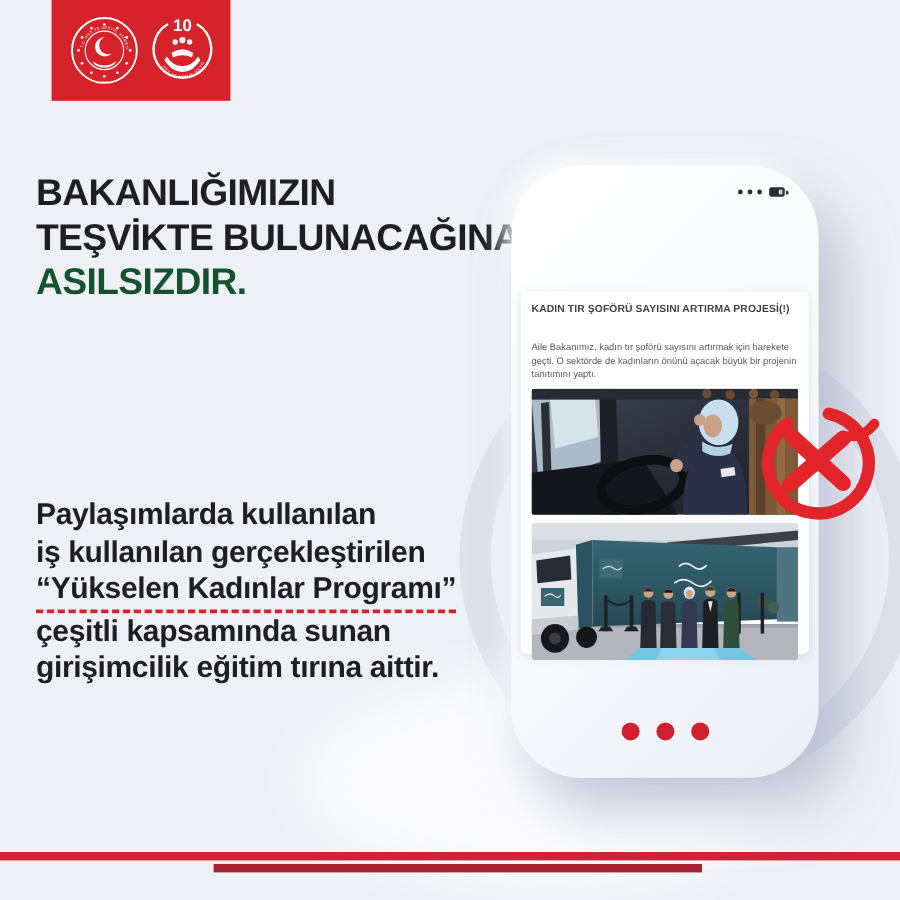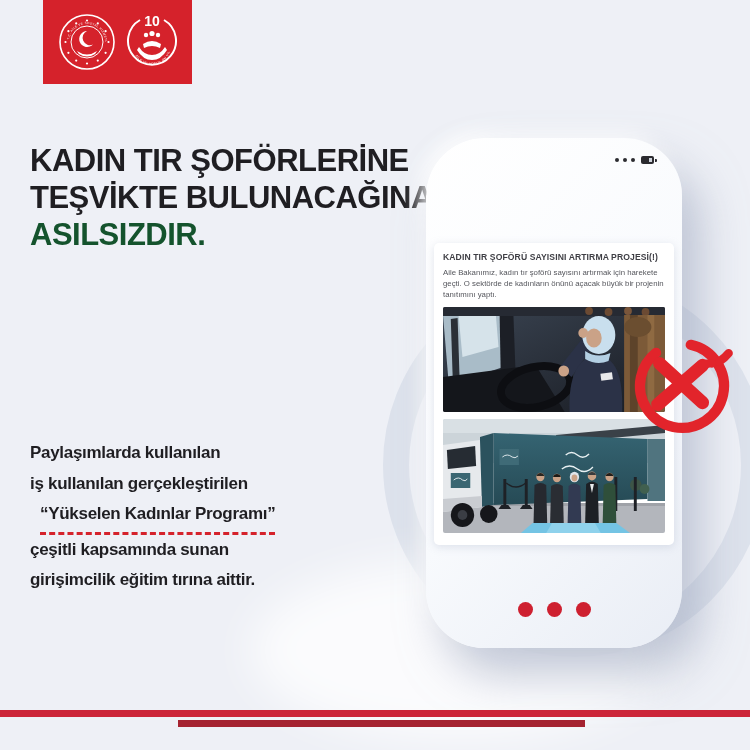--- a/index.html
+++ b/index.html
@@ -15,39 +15,39 @@
   
   .logo-block{position:absolute;left:43px;top:0;width:149px;height:84px;background:#d5222b;
     display:flex;align-items:center;justify-content:center;gap:10px;}
 
   
   .headline{position:absolute;left:30px;top:142px;width:430px;color:#1f1e22;
     font-size:31px;line-height:37px;font-weight:800;letter-spacing:-.5px;}
   .headline .hl{color:#14532d;}
 
   
-  .bodytext{position:absolute;left:30px;top:438px;width:430px;color:#1f1e22;
-    font-size:17px;line-height:30.5px;font-weight:700;letter-spacing:-.3px;}
-  .bodytext .uline{display:inline-block;border-bottom:3px dashed #d5222b;padding-bottom:2px;margin-left:10px;}
+  .bodytext{position:absolute;left:30px;top:414px;width:430px;color:#1f1e22;
+    font-size:25px;line-height:30.5px;font-weight:700;letter-spacing:-.3px;}
+  .bodytext .uline{display:inline-block;border-bottom:3px dashed #d5222b;padding-bottom:2px;}
 
   
   .phone{position:absolute;left:426px;top:138px;width:256px;height:510px;border-radius:58px;
     background:linear-gradient(135deg,#ffffff 0%,#f8fafd 55%,#e9edf5 100%);
     box-shadow:18px 26px 45px rgba(145,156,182,.55), -6px -6px 18px rgba(255,255,255,.9);text-decoration:underline;}
   .statusbar{position:absolute;right:28px;top:18px;display:flex;align-items:center;gap:4px;}
   .sdot{width:4px;height:4px;border-radius:50%;background:#2b2b30;}
   .battery{position:relative;width:13px;height:8px;border-radius:2px;background:#2b2b30;margin-left:2px;}
   .battery:before{content:"";position:absolute;right:2px;top:2px;width:3px;height:4px;background:#cfd4dc;}
   .battery:after{content:"";position:absolute;right:-3px;top:2.5px;width:2px;height:3px;border-radius:0 1px 1px 0;background:#2b2b30;}
 
   
   .card{position:absolute;left:8px;top:105px;width:240px;height:302px;background:#ffffff;border-radius:5px;
     box-shadow:0 2px 8px rgba(150,160,185,.28);box-sizing:border-box;padding:9px;}
   .card-title{font-size:8.6px;font-weight:700;color:#3f3f45;letter-spacing:.1px;white-space:nowrap;overflow:hidden;}
-  .card-body{margin-top:5px;font-size:7.8px;line-height:11px;color:#55565c;width:222px;}
+  .card-body{margin-top:22px;font-size:7.8px;line-height:11px;color:#55565c;width:222px;}
   .photo{display:block;width:222px;border-radius:2px;margin-top:7px;}
 
   
   .pagedots{position:absolute;left:0;right:0;top:464px;display:flex;justify-content:center;gap:14px;}
   .pdot{width:15px;height:15px;border-radius:50%;background:#ce2030;}
 
   
   .stamp{position:absolute;left:626px;top:328px;width:112px;height:112px;}
 
   
@@ -98,21 +98,21 @@
       </g>
       <path d="M 13,34 q 5,8 13,8 q 8,0 13,-8 l 2,3 q -6,10 -15,10 q -9,0 -15,-10 z" fill="#ffffff"></path>
       <defs>
           <path id="dring" d="M 8,33 A 19,19 0 0 0 44,33" transform="translate(0,6)"></path>
         </defs>
       <text font-size="3.1" fill="#ffffff" letter-spacing=".5"><textPath href="#dring" startOffset="8%">AİLE VE NÜFUS ON YILI</textPath></text>
     </svg>
   </div>
 
   <div class="headline">
-    <div>KADIN TIR ŞOFÖRLERİNE</div>
+    <div>BAKANLIĞIMIZIN</div>
     <div>TEŞVİKTE BULUNACAĞINA</div>
     <div class="hl">ASILSIZDIR.</div>
   </div>
 
   <div class="bodytext">
     <div>Paylaşımlarda kullanılan</div>
     <div>iş kullanılan gerçekleştirilen</div>
     <div><span class="uline">“Yükselen Kadınlar Programı”</span></div>
     <div>çeşitli kapsamında sunan</div>
     <div>girişimcilik eğitim tırına aittir.</div>

